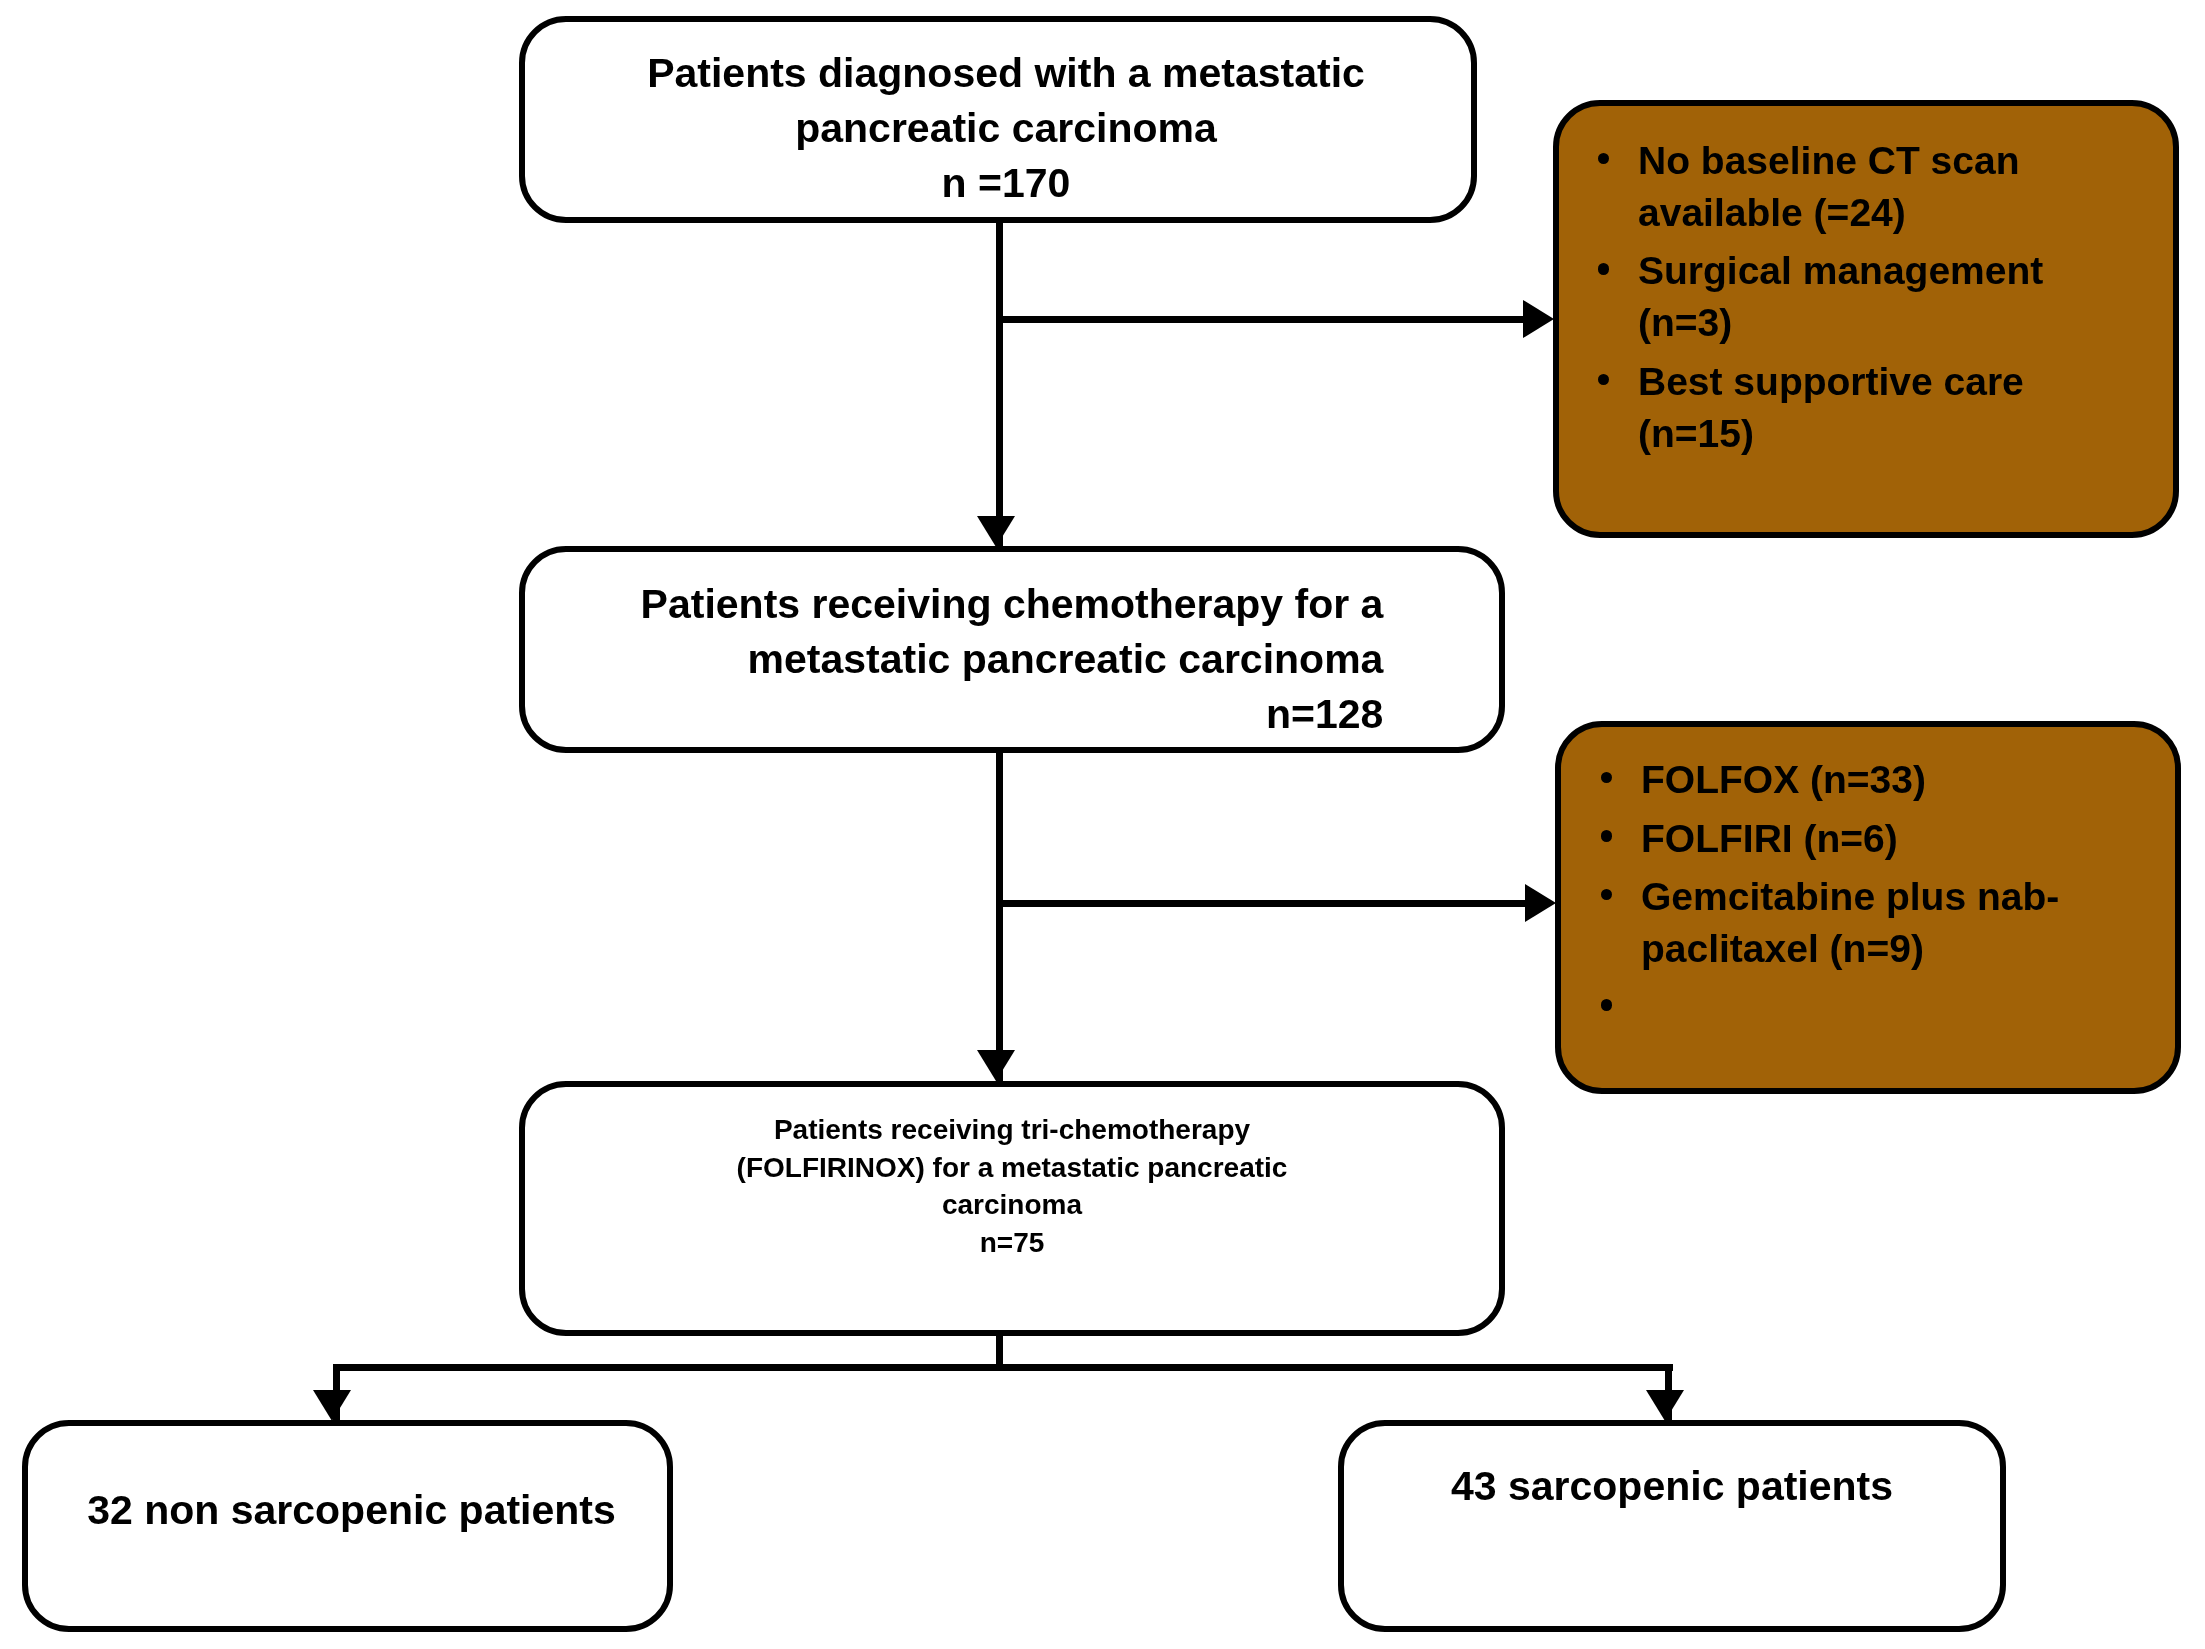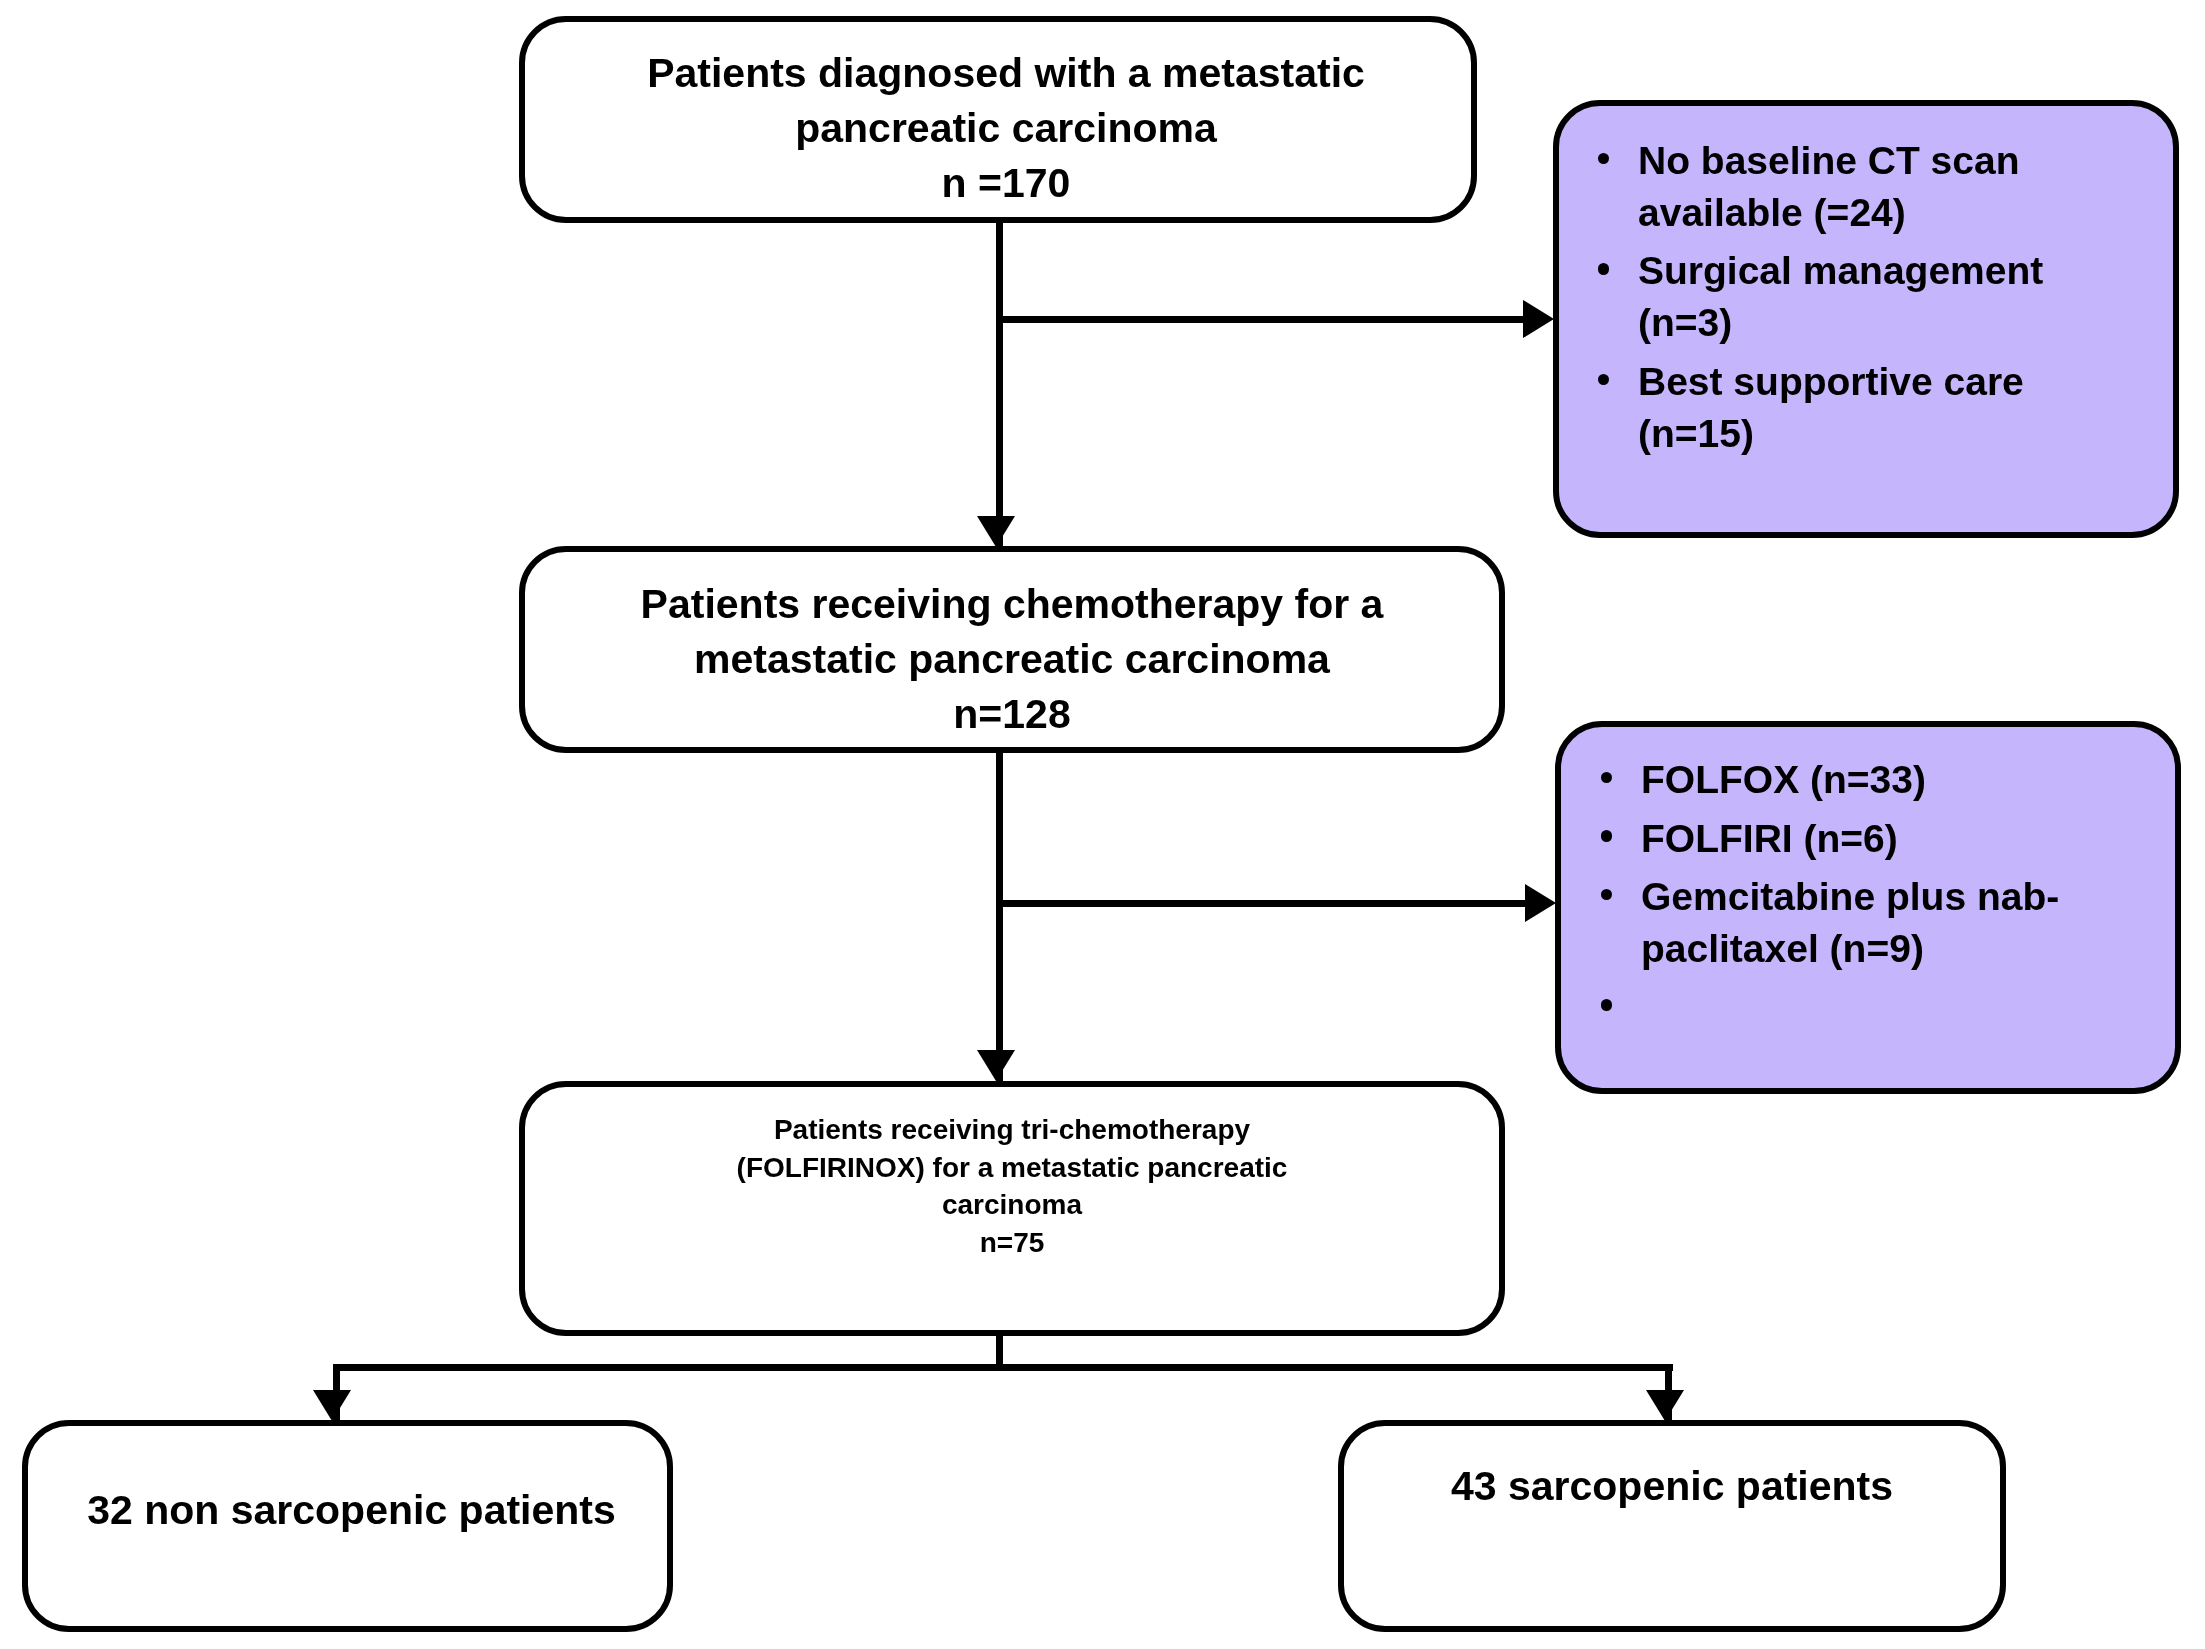--- a/index.html
+++ b/index.html
@@ -34,39 +34,39 @@
     color: #000000;
     line-height: 1.34;
     white-space: pre-line;
   }
 
   
   #node-diagnosed   { left: 519px;  top: 16px;   width: 958px; height: 207px; padding-left: 16px; }
   #node-diagnosed .node-text  { font-size: 41px; margin-top: 24px; }
 
   #node-chemo       { left: 519px;  top: 546px;  width: 986px; height: 207px; }
-  #node-chemo .node-text      { font-size: 41px; margin-top: 25px; }
+  #node-chemo .node-text      { font-size: 41px; margin-top: 25px; text-align: right; }
 
   #node-tri         { left: 519px;  top: 1081px; width: 986px; height: 255px; }
   #node-tri .node-text        { font-size: 28px; margin-top: 24px; text-align: center; }
 
   
   #node-nonsarco    { left: 22px;   top: 1420px; width: 651px;  height: 212px; padding-left: 8px; }
   #node-nonsarco .node-text   { font-size: 41px; margin-top: 57px; }
 
   #node-sarco       { left: 1338px; top: 1420px; width: 668px; height: 212px; }
   #node-sarco .node-text      { font-size: 41px; margin-top: 33px; }
 
   
   .callout {
     position: absolute;
     box-sizing: border-box;
     border: 6px solid #000000;
     border-radius: 47px;
-    background: #c4b5fd;
+    background: #a16207;
     z-index: 5;
   }
   #callout-excluded { left: 1553px; top: 100px;  width: 626px; height: 438px; }
   #callout-regimens { left: 1555px; top: 721px; width: 626px; height: 373px; }
 
   .callout ul {
     list-style: none;
     margin: 0;
     padding: 0;
   }

